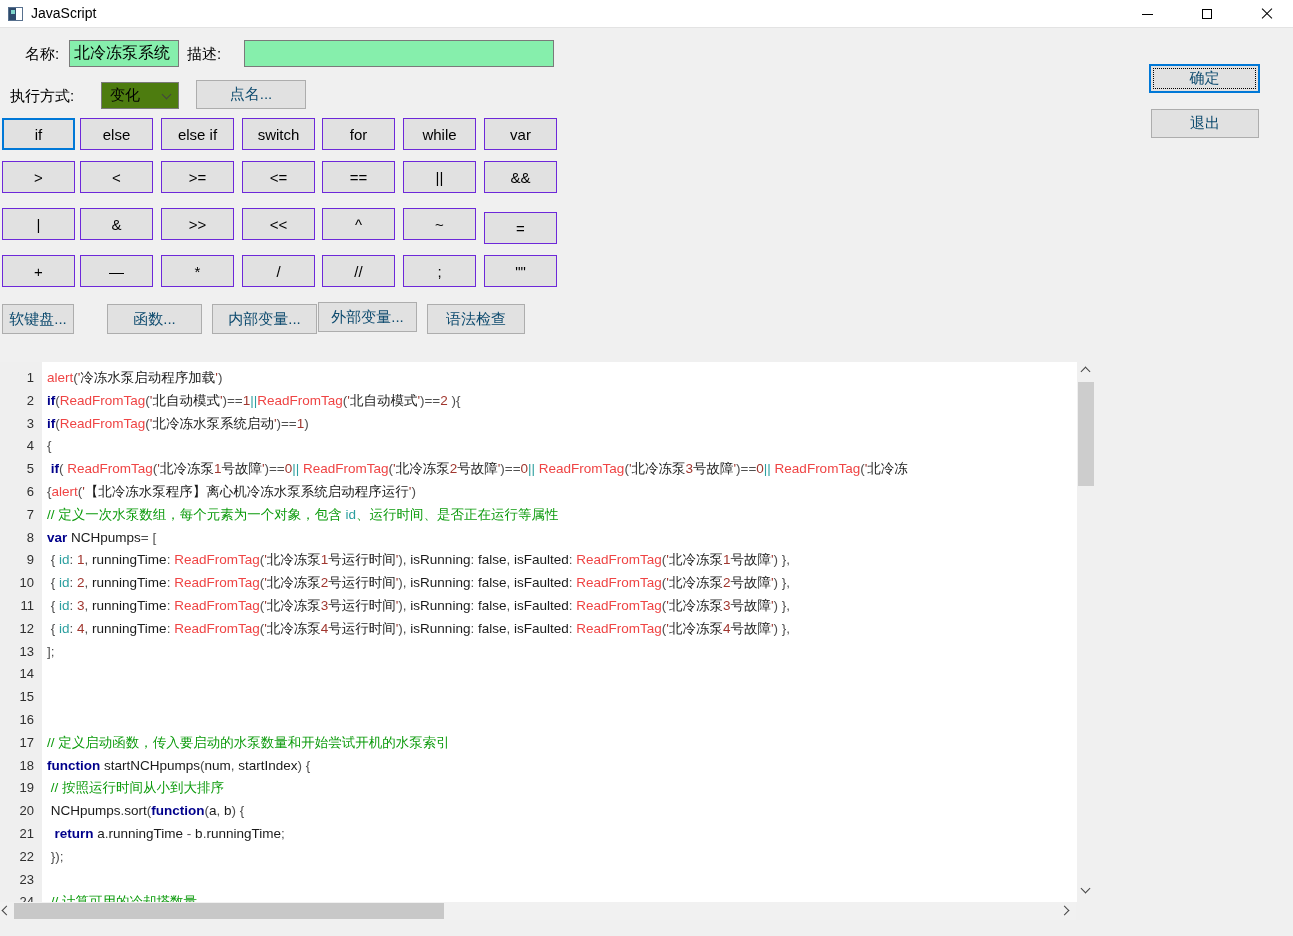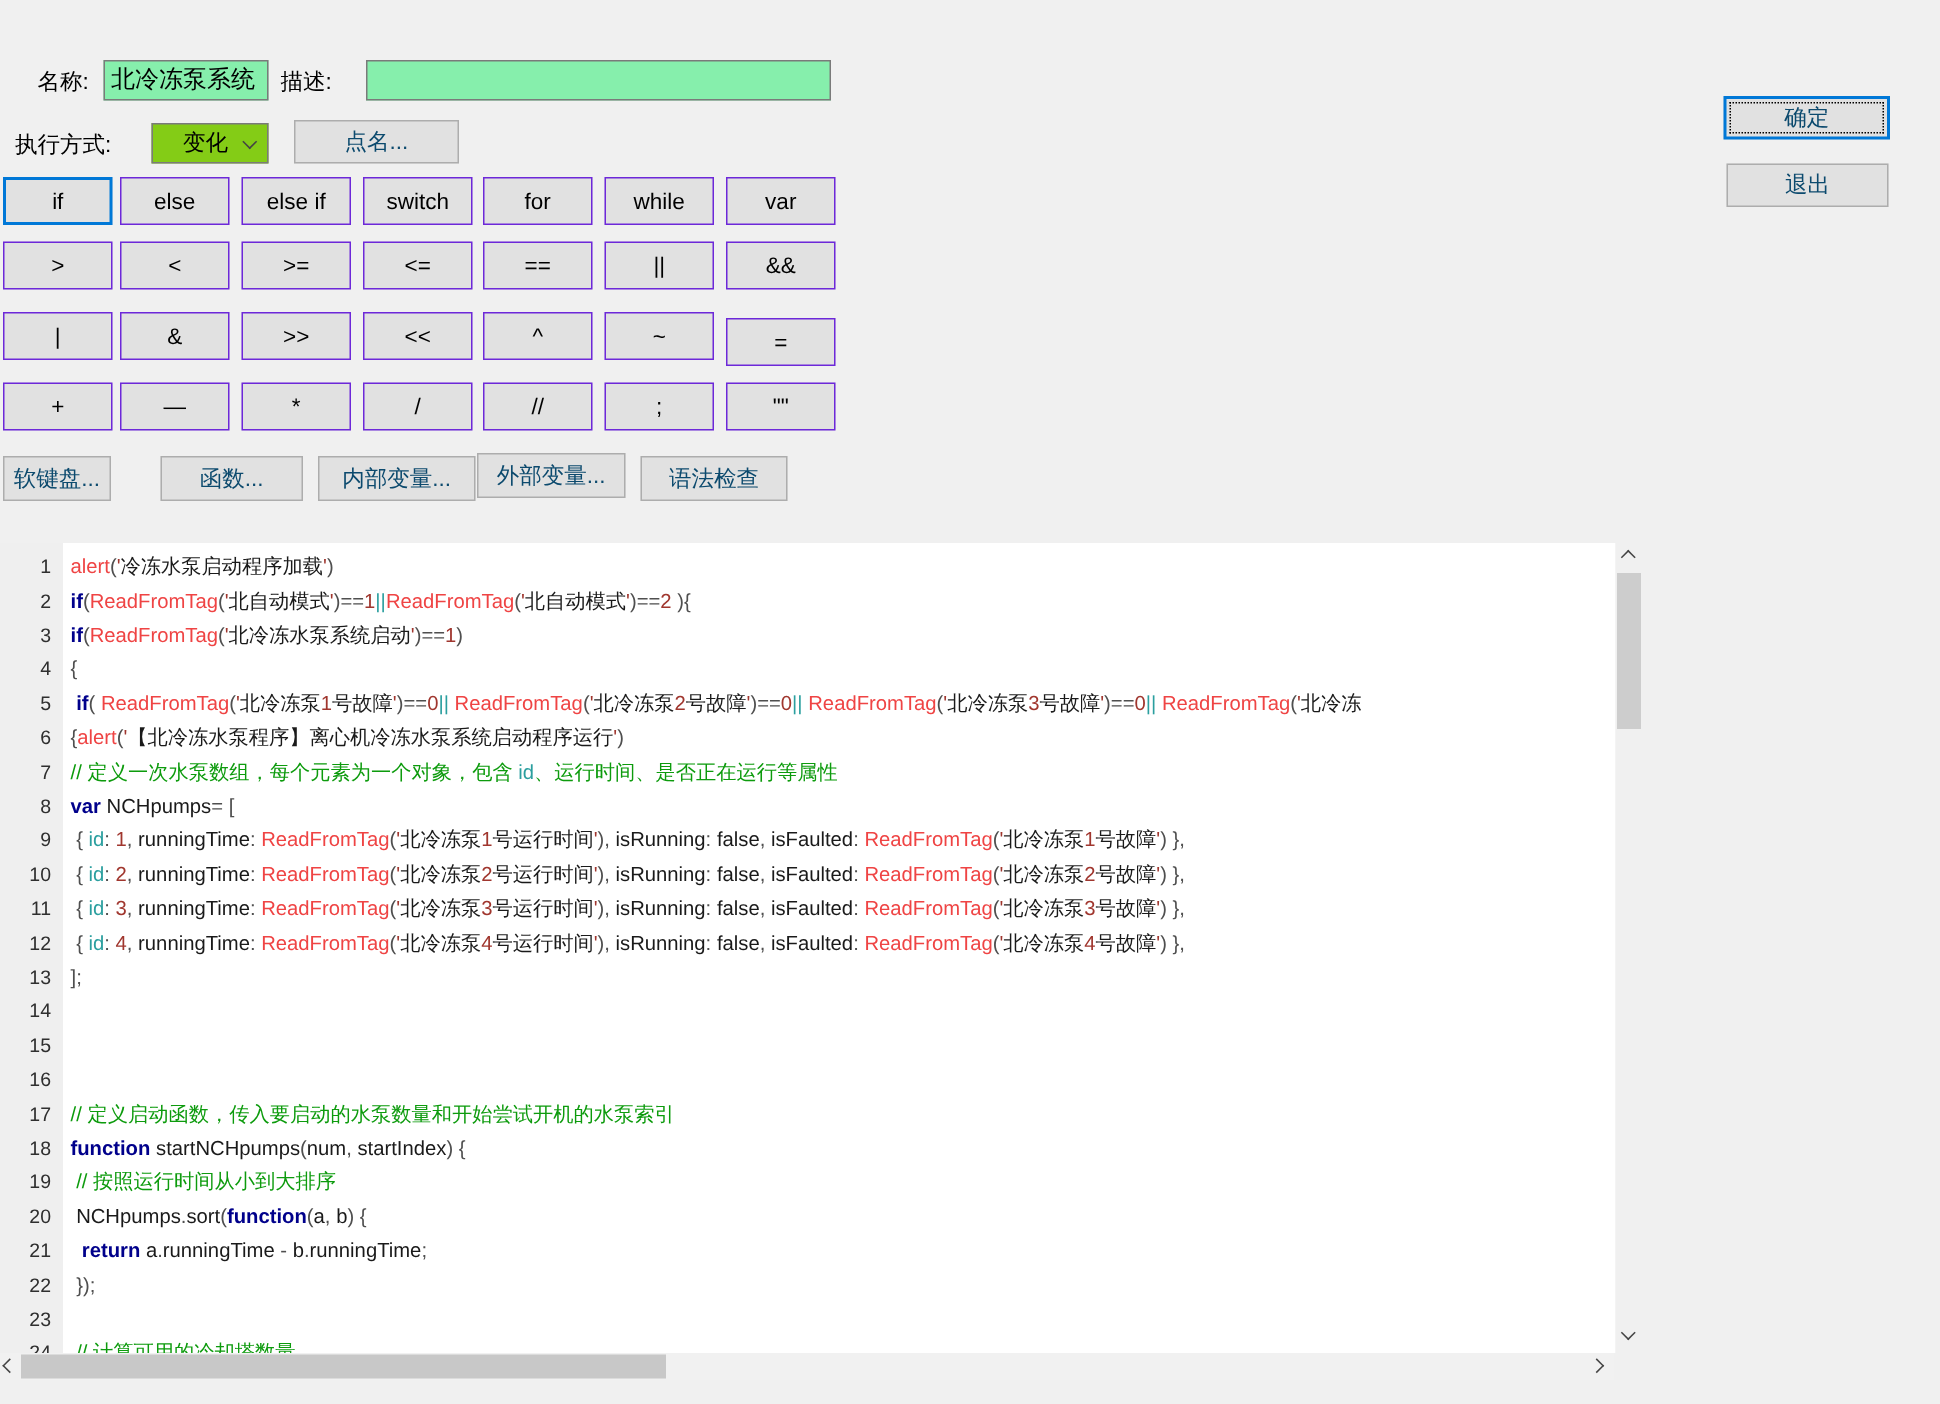--- a/index.html
+++ b/index.html
@@ -16,21 +16,21 @@
   .win-btn.min { left:1124px; } .win-btn.max { left:1184px; } .win-btn.close { left:1244px; }
   .glyph-min { width:11px; height:1px; background:#000; }
   .glyph-max { width:10px; height:10px; border:1px solid #000; }
   .glyph-close { position:relative; width:12px; height:12px; }
   .glyph-close::before,.glyph-close::after { content:""; position:absolute; left:-1px; top:5px; width:14px; height:1px; background:#000; }
   .glyph-close::before { transform:rotate(45deg); } .glyph-close::after { transform:rotate(-45deg); }
 
   
   .lbl { position:absolute; font-size:15px; color:#000; }
   .txt { position:absolute; border:1px solid #7a7a7a; background:#86efac; font-size:15px; padding:2px 4px; font-family:"Liberation Sans",sans-serif; overflow:hidden; }
-  .combo { position:absolute; left:101px; top:82px; width:78px; height:27px; border:1px solid #7a7a7a; background:#84cc16; font-size:15px; display:flex; align-items:center; padding-left:20px; }
+  .combo { position:absolute; left:101px; top:82px; width:78px; height:27px; border:1px solid #7a7a7a; background:#4d7c0f; font-size:15px; display:flex; align-items:center; padding-left:8px; }
   .combo .chev { position:absolute; right:8px; top:8px; }
   .chev { width:7px; height:7px; border-right:1px solid #444; border-bottom:1px solid #444; }
   .chev.down { transform:rotate(45deg); }
   .chev.up { transform:rotate(225deg); }
   .chev.left { transform:rotate(135deg); }
   .chev.right { transform:rotate(-45deg); }
 
   .btn { position:absolute; background:#e1e1e1; border:1px solid #adadad; font-size:15px; color:#0c4a6e;
          display:flex; align-items:center; justify-content:center; font-family:"Liberation Sans",sans-serif; }
   .btn-ok { border:2px solid #0078d7; }
@@ -65,20 +65,35 @@
   .hscroll { position:absolute; left:0; top:902px; width:1076px; height:18px; background:#f1f1f1; }
   .hscroll .arrow-left { position:absolute; left:3px; top:5px; }
   .hscroll .arrow-right { position:absolute; right:8px; top:5px; }
   .hscroll .thumb { position:absolute; left:14px; top:1px; width:430px; height:16px; background:#c8c8c8; }
 </style>
 </head>
 <body>
 
 <div class="app">
 
+  <div class="titlebar">
+    <div class="app-icon">
+        <div class="dot"></div>
+      </div>
+    <div class="title-text">JavaScript</div>
+    <div class="win-btn min">
+        <div class="glyph-min"></div>
+      </div>
+    <div class="win-btn max">
+        <div class="glyph-max"></div>
+      </div>
+    <div class="win-btn close">
+        <div class="glyph-close"></div>
+      </div>
+  </div>
 
   <div class="lbl" style="left:25px; top:45px;">名称:</div>
   <input class="txt" style="left: 69px; top: 40px; width: 110px; height: 27px; font-size: 16px;" value="北冷冻泵系统">
   <div class="lbl" style="left:187px; top:45px;">描述:</div>
   <input class="txt" style="left: 244px; top: 40px; width: 310px; height: 27px;" value="">
 
   <div class="lbl" style="left:10px; top:87px;">执行方式:</div>
   <div class="combo">
     <span>变化</span>
     <span class="chev down"></span>

